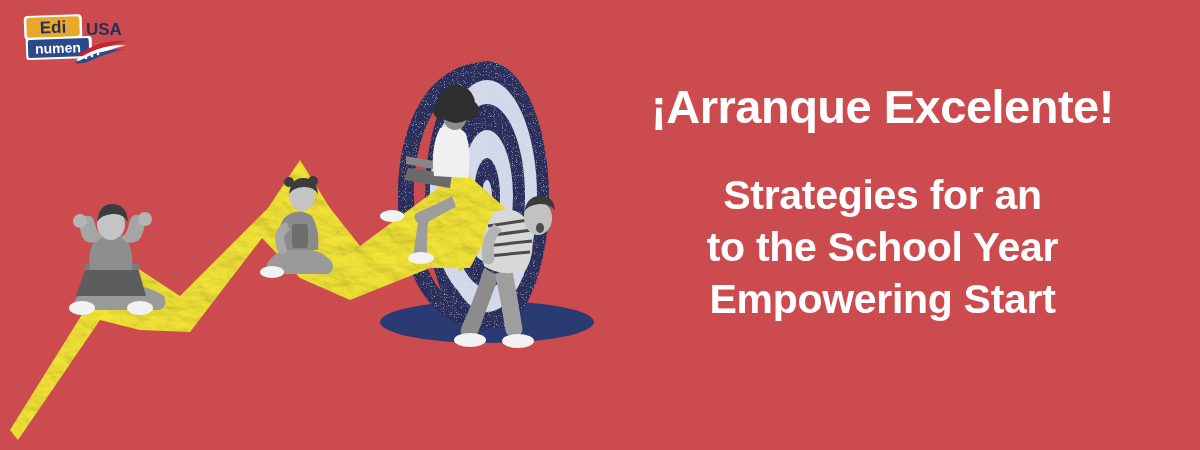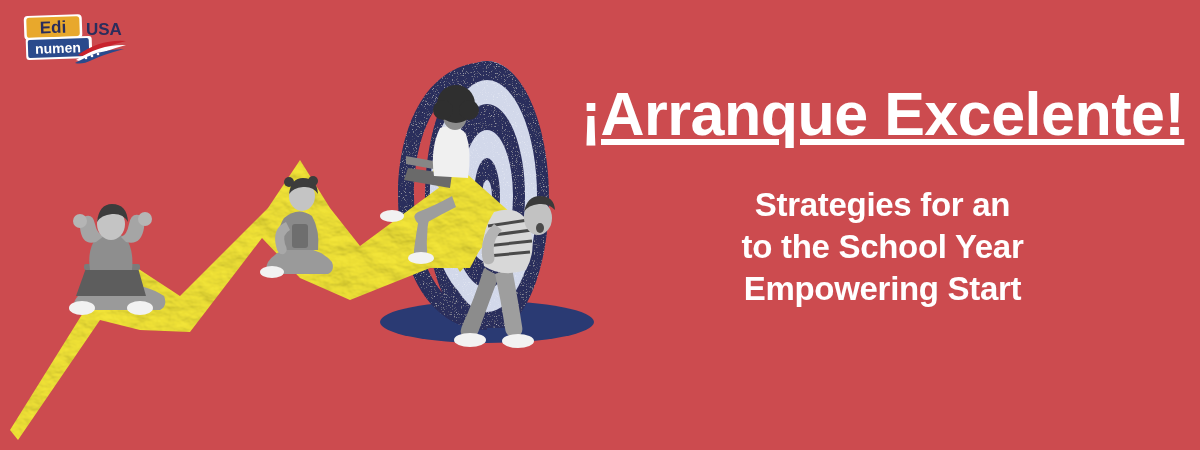--- a/index.html
+++ b/index.html
@@ -42,30 +42,29 @@
   .textblock {
     position: absolute;
     left: 575px;
     top: 82px;
     width: 615px;
     z-index: 30;
     text-align: center;
     color: #ffffff;
   }
   .headline {
-    font-size: 61px;
+    font-size: 47px;
     font-weight: bold;
     line-height: 1.05;
     letter-spacing: -0.5px;
     margin: 0 0 38px 0;
     white-space: nowrap;
-    text-decoration: underline;
   }
   .subline {
-    font-size: 33px;
+    font-size: 41px;
     font-weight: bold;
     line-height: 1.27;
     letter-spacing: -0.3px;
     margin: 0;
     white-space: nowrap;
   }
 </style>
 </head>
 <body>
 

